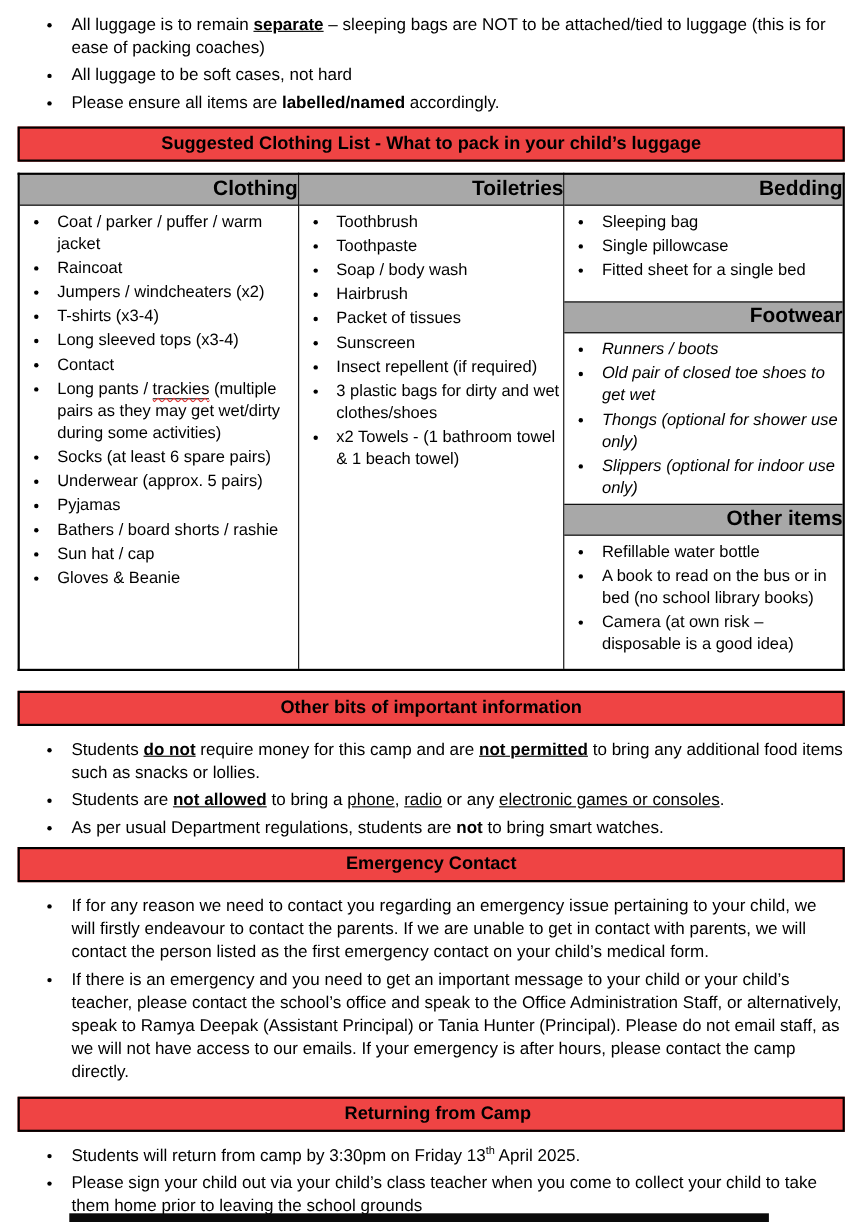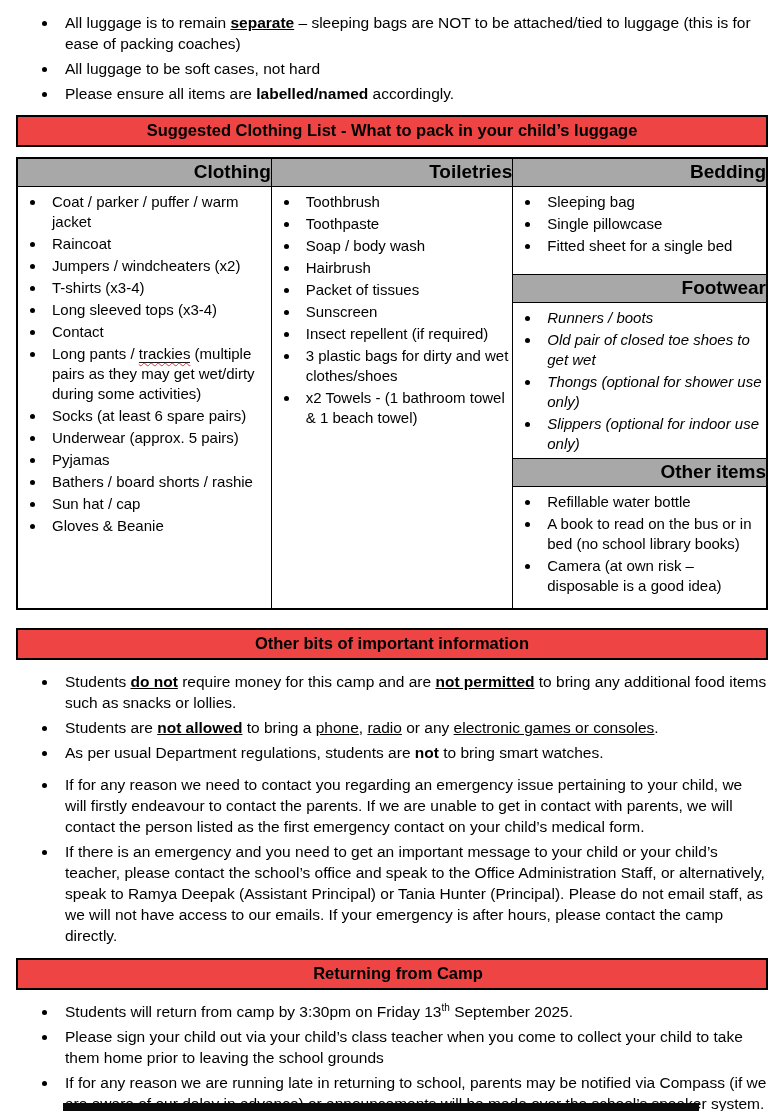--- a/index.html
+++ b/index.html
@@ -176,31 +176,32 @@
 
   <div class="section-header mt-sect">Other bits of important information</div>
 
   <ul class="bullets after-header">
 
   <li><span>Students </span><span class="b u">do not</span><span> require money for this camp and are </span><span class="b u">not permitted</span><span> to bring any additional food items such as snacks or lollies.</span></li>
       <li><span>Students are </span><span class="b u">not allowed</span><span> to bring a </span><span class="u">phone</span><span>, </span><span class="u">radio</span><span> or any </span><span class="u">electronic games or consoles</span><span>.</span></li>
       <li><span>As per usual Department regulations, students are </span><span class="b">not</span><span> to bring smart watches.</span></li>
     </ul>
 
+  <div class="section-header mt-sect2">Emergency Contact</div>
 
   <ul class="bullets after-header">
 
   <li><span>If for any reason we need to contact you regarding an emergency issue pertaining to your child, we will firstly endeavour to contact the parents. If we are unable to get in contact with parents, we will contact the person listed as the first emergency contact on your child’s medical form.</span></li>
       <li><span>If there is an emergency and you need to get an important message to your child or your child’s teacher, please contact the school’s office and speak to the Office Administration Staff, or alternatively, speak to Ramya Deepak (Assistant Principal) or Tania Hunter (Principal). Please do not email staff, as we will not have access to our emails. If your emergency is after hours, please contact the camp directly.</span></li>
     </ul>
 
   <div class="section-header mt-sect3">Returning from Camp</div>
 
   <ul class="bullets after-header">
 
-  <li><span>Students will return from camp by 3:30pm on Friday 13</span><span class="sup">th</span><span> September 2025.</span></li>
+  <li><span>Students will return from camp by 3:30pm on Friday 13</span><span class="sup">th</span><span> April 2025.</span></li>
       <li><span>Please sign your child out via your child’s class teacher when you come to collect your child to take them home prior to leaving the school grounds</span></li>
       <li><span>If for any reason we are running late in returning to school, parents may be notified via Compass (if we are aware of our delay in advance) or announcements will be made over the school’s speaker system.</span></li>
     </ul>
 
 </div>
 
 <div class="bottom-bar"></div>
 
 </body></html>

